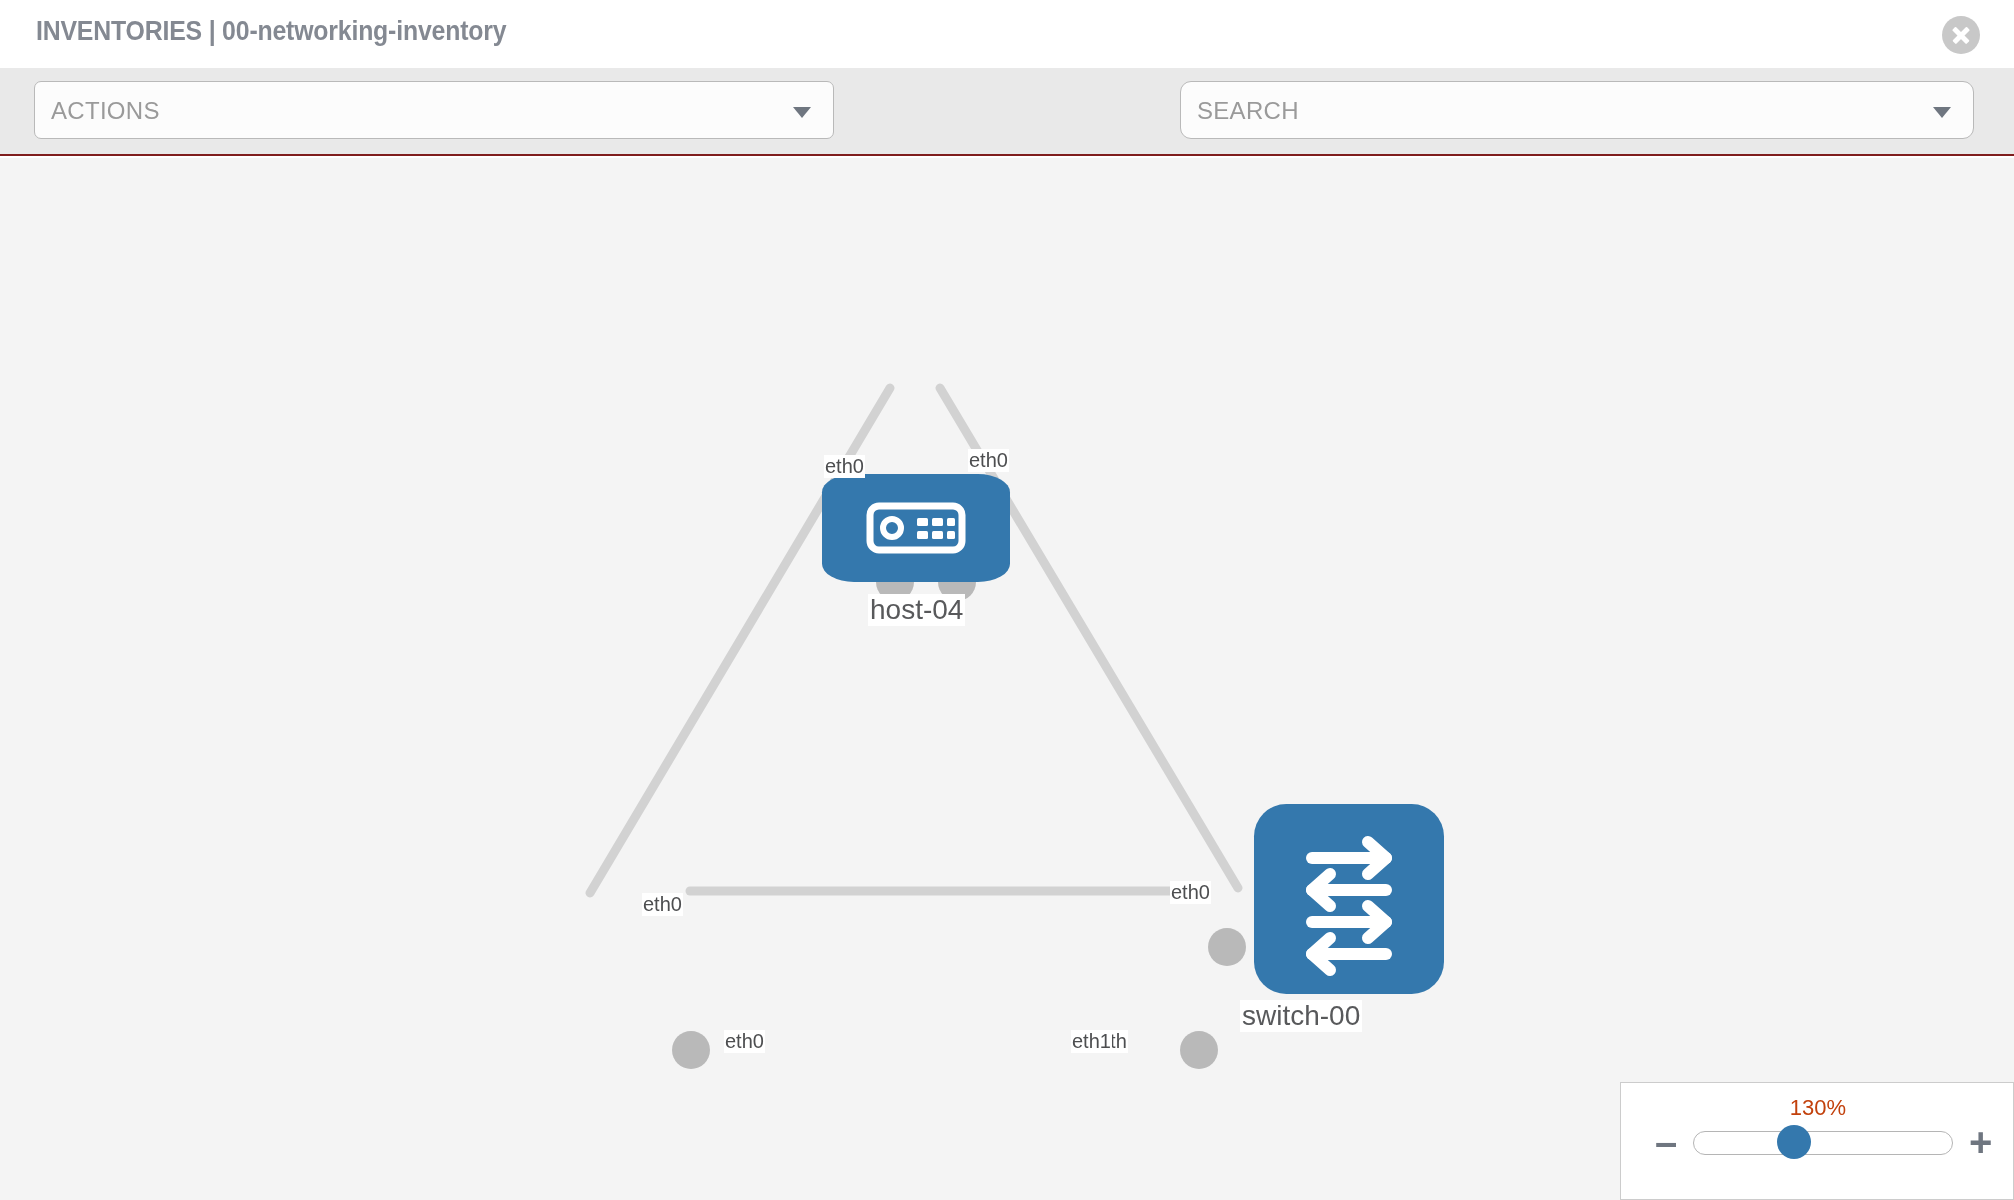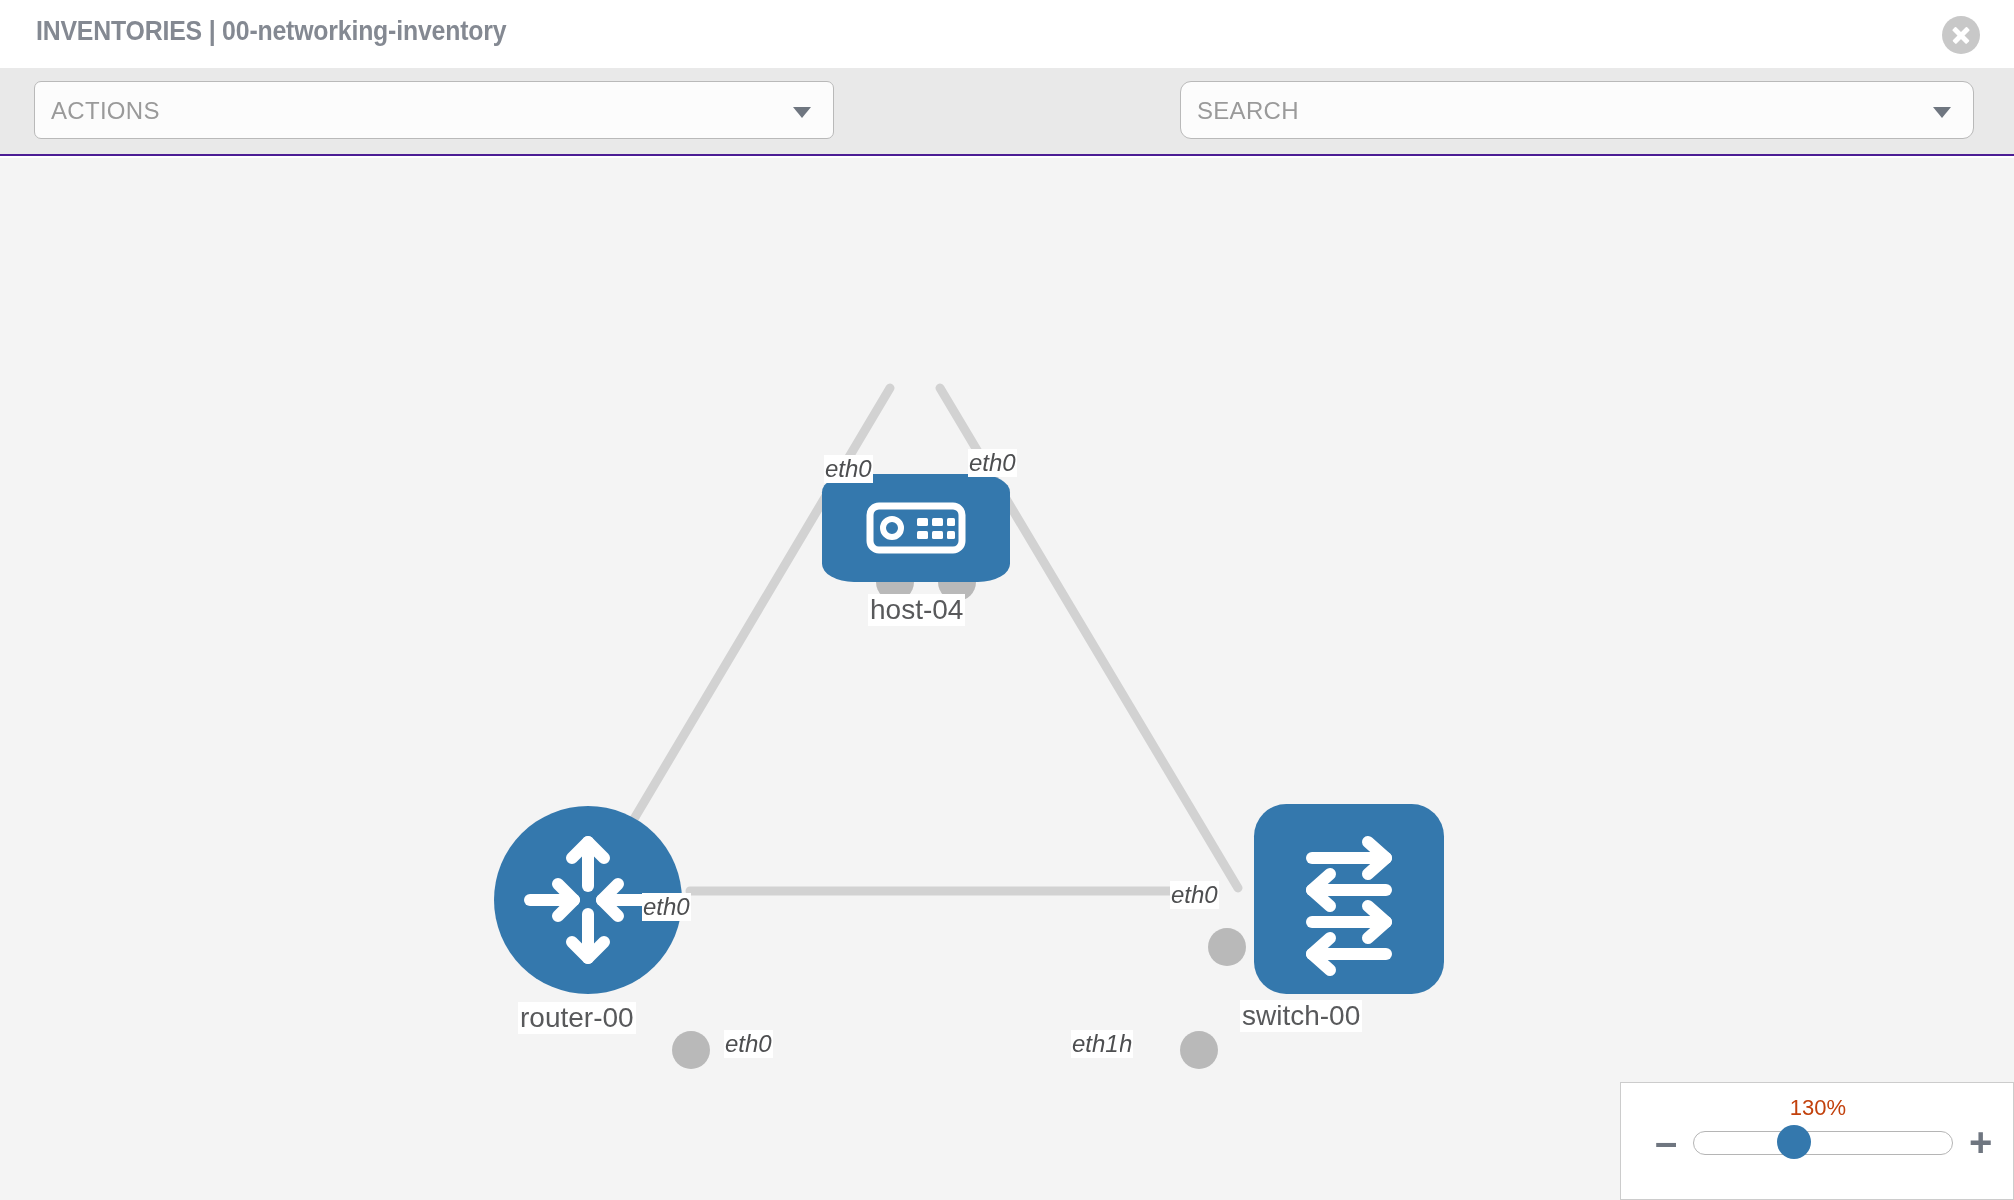--- a/index.html
+++ b/index.html
@@ -33,21 +33,21 @@
     content: ""; position: absolute; left: 9px; top: 17px;
     width: 20px; height: 4.5px; background: #ffffff; border-radius: 1px;
   }
   .close-icon::before { transform: rotate(45deg); }
   .close-icon::after  { transform: rotate(-45deg); }
 
   
   .toolbar {
     position: absolute; left: 0; top: 68px; width: 2014px; height: 88px;
     background: #e9e9e9;
-    border-bottom: 2px solid #4c1d95;
+    border-bottom: 2px solid #7f1d1d;
   }
   .actions-select {
     position: absolute; left: 34px; top: 13px;
     width: 800px; height: 58px;
     background: #fcfcfc;
     border: 1px solid #b9b9b9; border-radius: 7px;
     cursor: pointer;
   }
   .actions-label {
     position: absolute; left: 16px; top: 15px;
@@ -104,26 +104,25 @@
   .node-label {
     position: absolute;
     font-size: 28px; color: #58595b;
     background: #ffffff;
     white-space: nowrap;
     padding: 0 2px;
     font-family: "Liberation Sans", sans-serif;
   }
   .edge-label {
     position: absolute;
-    font-size: 24px; color: #4d4e50;
+    font-size: 20px; color: #4d4e50;
     background: #ffffff;
     white-space: nowrap;
     padding: 0 1px;
     font-family: "Liberation Sans", sans-serif;
-    font-style: italic;
   }
   .port {
     position: absolute;
     width: 38px; height: 38px; border-radius: 50%;
     background: #b9b9b9;
   }
 
   
   .zoom-panel {
     position: absolute; left: 1620px; top: 1082px;
@@ -227,41 +226,20 @@
             <rect x="110" y="57" width="11" height="8" rx="1.5"></rect>
             <rect x="125" y="57" width="8" height="8" rx="1.5"></rect>
           </g>
         </svg>
       </div>
       <div class="node-label" style="left:46px; top:120px;">host-04</div>
     </div>
     <div class="edge-label" style="left:824px; top:297px;">eth0</div>
     <div class="edge-label" style="left:968px; top:291px;">eth0</div>
 
-    <div class="node" style="left:494px; top:648px;">
-      <div class="node-shape-circle" style="width:188px; height:188px;">
-        <svg width="188" height="188" viewBox="0 0 188 188">
-          <g stroke="#ffffff" stroke-width="12" stroke-linecap="round" stroke-linejoin="round" fill="none">
-
-            <line x1="94" y1="80" x2="94" y2="36"></line>
-            <polyline points="78,52 94,36 110,52"></polyline>
-
-            <line x1="94" y1="108" x2="94" y2="152"></line>
-            <polyline points="78,136 94,152 110,136"></polyline>
-
-            <line x1="36" y1="94" x2="80" y2="94"></line>
-            <polyline points="64,78 80,94 64,110"></polyline>
-
-            <line x1="152" y1="94" x2="108" y2="94"></line>
-            <polyline points="124,78 108,94 124,110"></polyline>
-          </g>
-        </svg>
-      </div>
-      <div class="node-label" style="left:24px; top:196px;">router-00</div>
-    </div>
     <div class="edge-label" style="left:642px; top:735px;">eth0</div>
     <div class="edge-label" style="left:724px; top:872px;">eth0</div>
 
     <div class="node" style="left:1208px; top:646px;padding-left:46px;">
       <div class="node-shape-square" style="width:190px; height:190px;">
         <svg width="190" height="190" viewBox="0 0 190 190">
           <g stroke="#ffffff" stroke-width="12" stroke-linecap="round" stroke-linejoin="round" fill="none">
 
             <line x1="58" y1="54" x2="132" y2="54"></line>
             <polyline points="114,38 132,54 114,70"></polyline>

